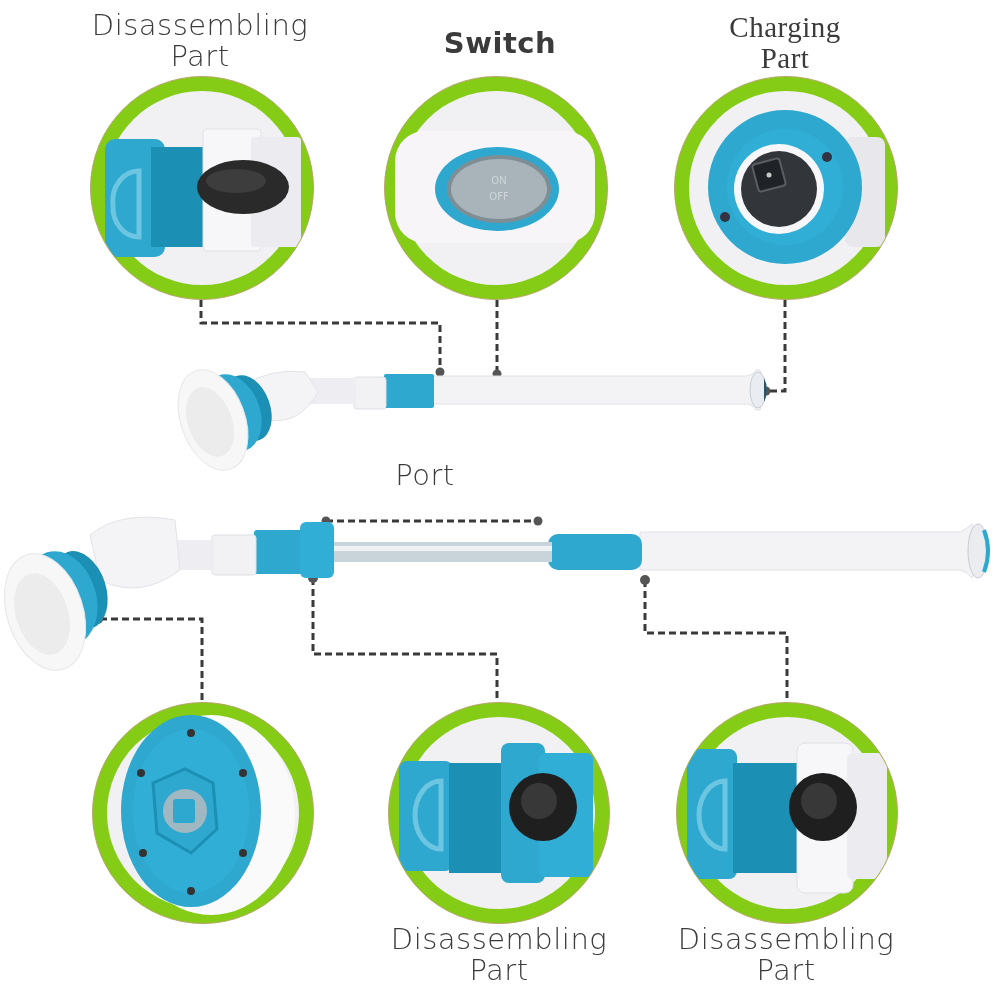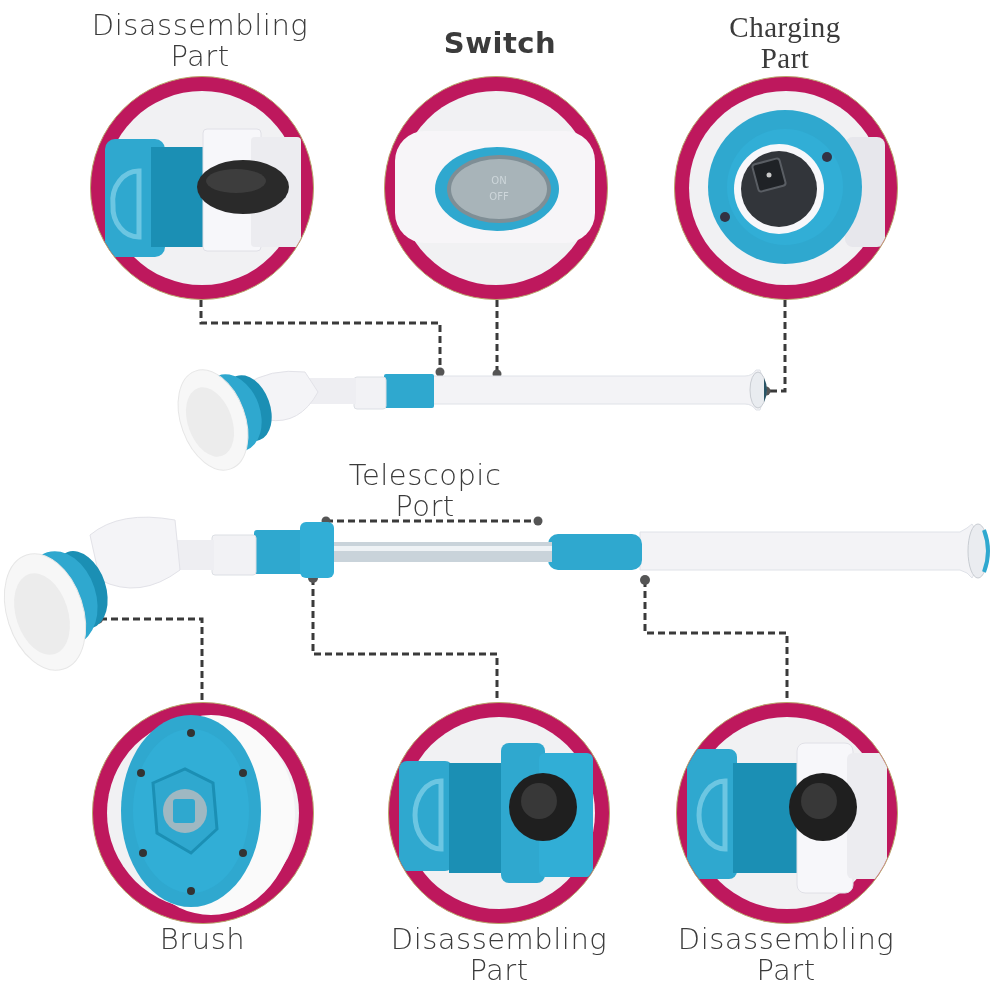--- a/index.html
+++ b/index.html
@@ -1,18 +1,18 @@
 <!DOCTYPE html>
 <html><head>
 <meta charset="utf-8">
 <style>
   html, body { margin:0; padding:0; background:#ffffff; }
   body { width:1000px; height:1000px; position:relative; overflow:hidden; font-family:"DejaVu Sans", sans-serif; }
   .label { position:absolute; color:#3b3b3b; font-size:29px; line-height:31px; text-align:center; letter-spacing:0.5px; font-weight:300; }
-  .circle { position:absolute; border:1.5px solid #b8a66a; border-radius:50%; background:#be185d; overflow:hidden; box-sizing:border-box; }
+  .circle { position:absolute; border:1.5px solid #b8a66a; border-radius:50%; background:#84cc16; overflow:hidden; box-sizing:border-box; }
   .circle .inner { position:absolute; inset:14px; border-radius:50%; background:#f1f1f3; }
   svg { position:absolute; left:0; top:0; }
 </style>
 </head>
 <body>
 
 <div class="label" style="left:60px;top:10px;width:280px;">
   <div>Disassembling</div>
   <div>Part</div>
 </div>
@@ -100,21 +100,20 @@
   <path d="M300 378 H356 V404 H300z" fill="#eeeef2"></path>
   <path d="M245 385 Q270 368 305 372 L318 392 Q300 425 268 420z" fill="#f4f4f7" stroke="#e2e2e8"></path>
   <ellipse cx="248" cy="408" rx="22" ry="34" transform="rotate(-20 248 408)" fill="#1b8fb4"></ellipse>
   <ellipse cx="232" cy="413" rx="28" ry="40" transform="rotate(-20 232 413)" fill="#2fa8cf"></ellipse>
 
   <ellipse cx="213" cy="420" rx="32" ry="52" transform="rotate(-20 213 420)" fill="#f7f7f7" stroke="#e6e6e6"></ellipse>
   <ellipse cx="210" cy="422" rx="22" ry="36" transform="rotate(-20 210 422)" fill="#ececec"></ellipse>
 </svg>
 
 <div class="label" style="left:310px;top:460px;width:230px;">
-  <div>Telescopic</div>
   <div>Port</div>
 </div>
 
 <svg width="1000" height="1000" viewBox="0 0 1000 1000" style="pointer-events:none;">
 
   <path d="M640 532 H960 Q968 528 972 524 Q990 548 972 578 Q968 572 960 570 H640z" fill="#f3f3f6" stroke="#dfe2e8"></path>
   <ellipse cx="978" cy="551" rx="10" ry="27" fill="#eaecf0" stroke="#c8ccd2"></ellipse>
   <path d="M984 530 Q992 551 984 572" fill="none" stroke="#2fa8cf" stroke-width="4"></path>
 
   <rect x="548" y="534" width="94" height="36" rx="10" fill="#2fa8cf"></rect>
@@ -174,21 +173,20 @@
     <rect x="56" y="60" width="70" height="110" fill="#1b8fb4"></rect>
     <path d="M22 112 a26 34 0 0 1 26 -34 l0 68 a26 34 0 0 1 -26 -34z" fill="none" stroke="#6cc6e2" stroke-width="5"></path>
     <rect x="120" y="40" width="56" height="150" rx="8" fill="#f7f7fa" stroke="#e0e0e6"></rect>
     <rect x="170" y="50" width="40" height="126" rx="6" fill="#ececf0"></rect>
     <circle cx="146" cy="104" r="34" fill="#1f1f1f"></circle>
     <circle cx="142" cy="98" r="18" fill="#383838"></circle>
   </svg>
 </div>
 
 <div class="label" style="left:100px;top:924px;width:205px;">
-  <div>Brush</div>
 </div>
 <div class="label" style="left:370px;top:924px;width:258px;">
   <div>Disassembling</div>
   <div>Part</div>
 </div>
 <div class="label" style="left:657px;top:924px;width:258px;">
   <div>Disassembling</div>
   <div>Part</div>
 </div>
 

